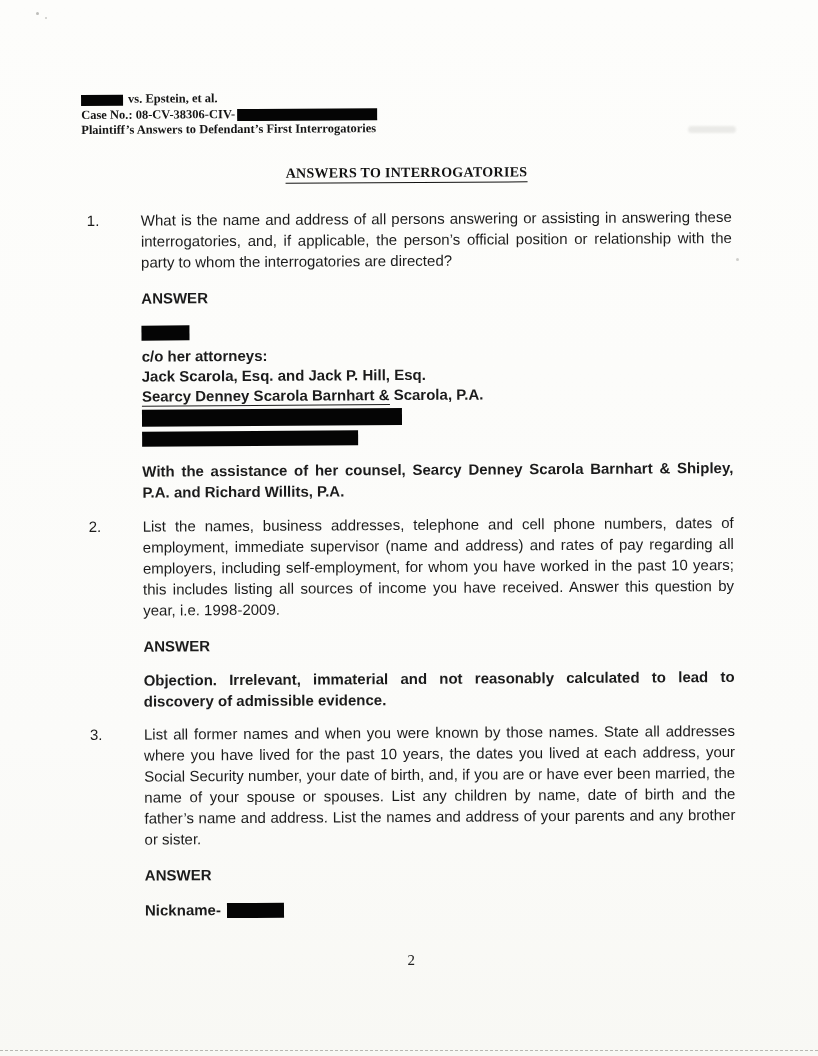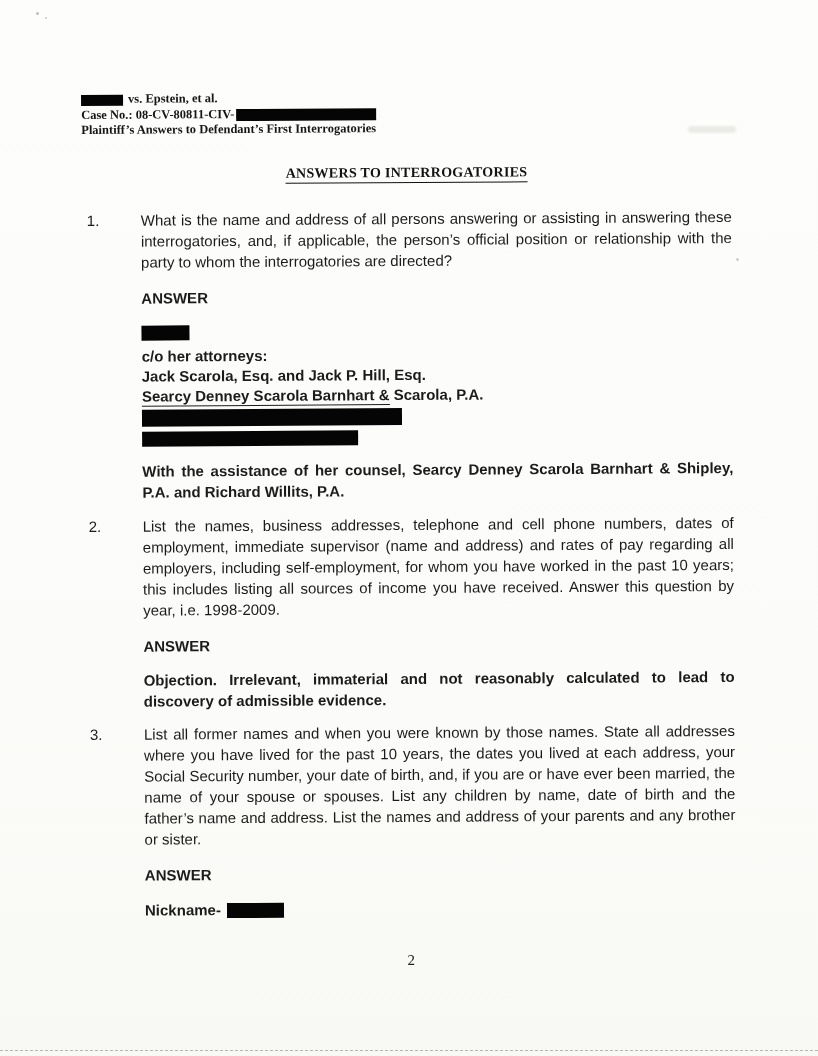--- a/index.html
+++ b/index.html
@@ -99,21 +99,21 @@
   <span class="artifact speck-3"></span>
   <span class="smudge"></span>
 
   <div class="content">
 
     <div class="caption">
       <div class="cap-line">
         <span class="redact rx-caption-name"></span><span>vs. Epstein, et al.</span>
       </div>
       <div class="cap-line">
-        <span>Case No.: 08-CV-80811-CIV-</span><span class="redact rx-case-no"></span>
+        <span>Case No.: 08-CV-38306-CIV-</span><span class="redact rx-case-no"></span>
       </div>
       <div class="cap-line">Plaintiff’s Answers to Defendant’s First Interrogatories</div>
     </div>
 
     <div class="title-wrap">
       <span class="doc-title">ANSWERS TO INTERROGATORIES</span>
     </div>
 
     <div class="item item-1">
       <div class="num">1.</div>

